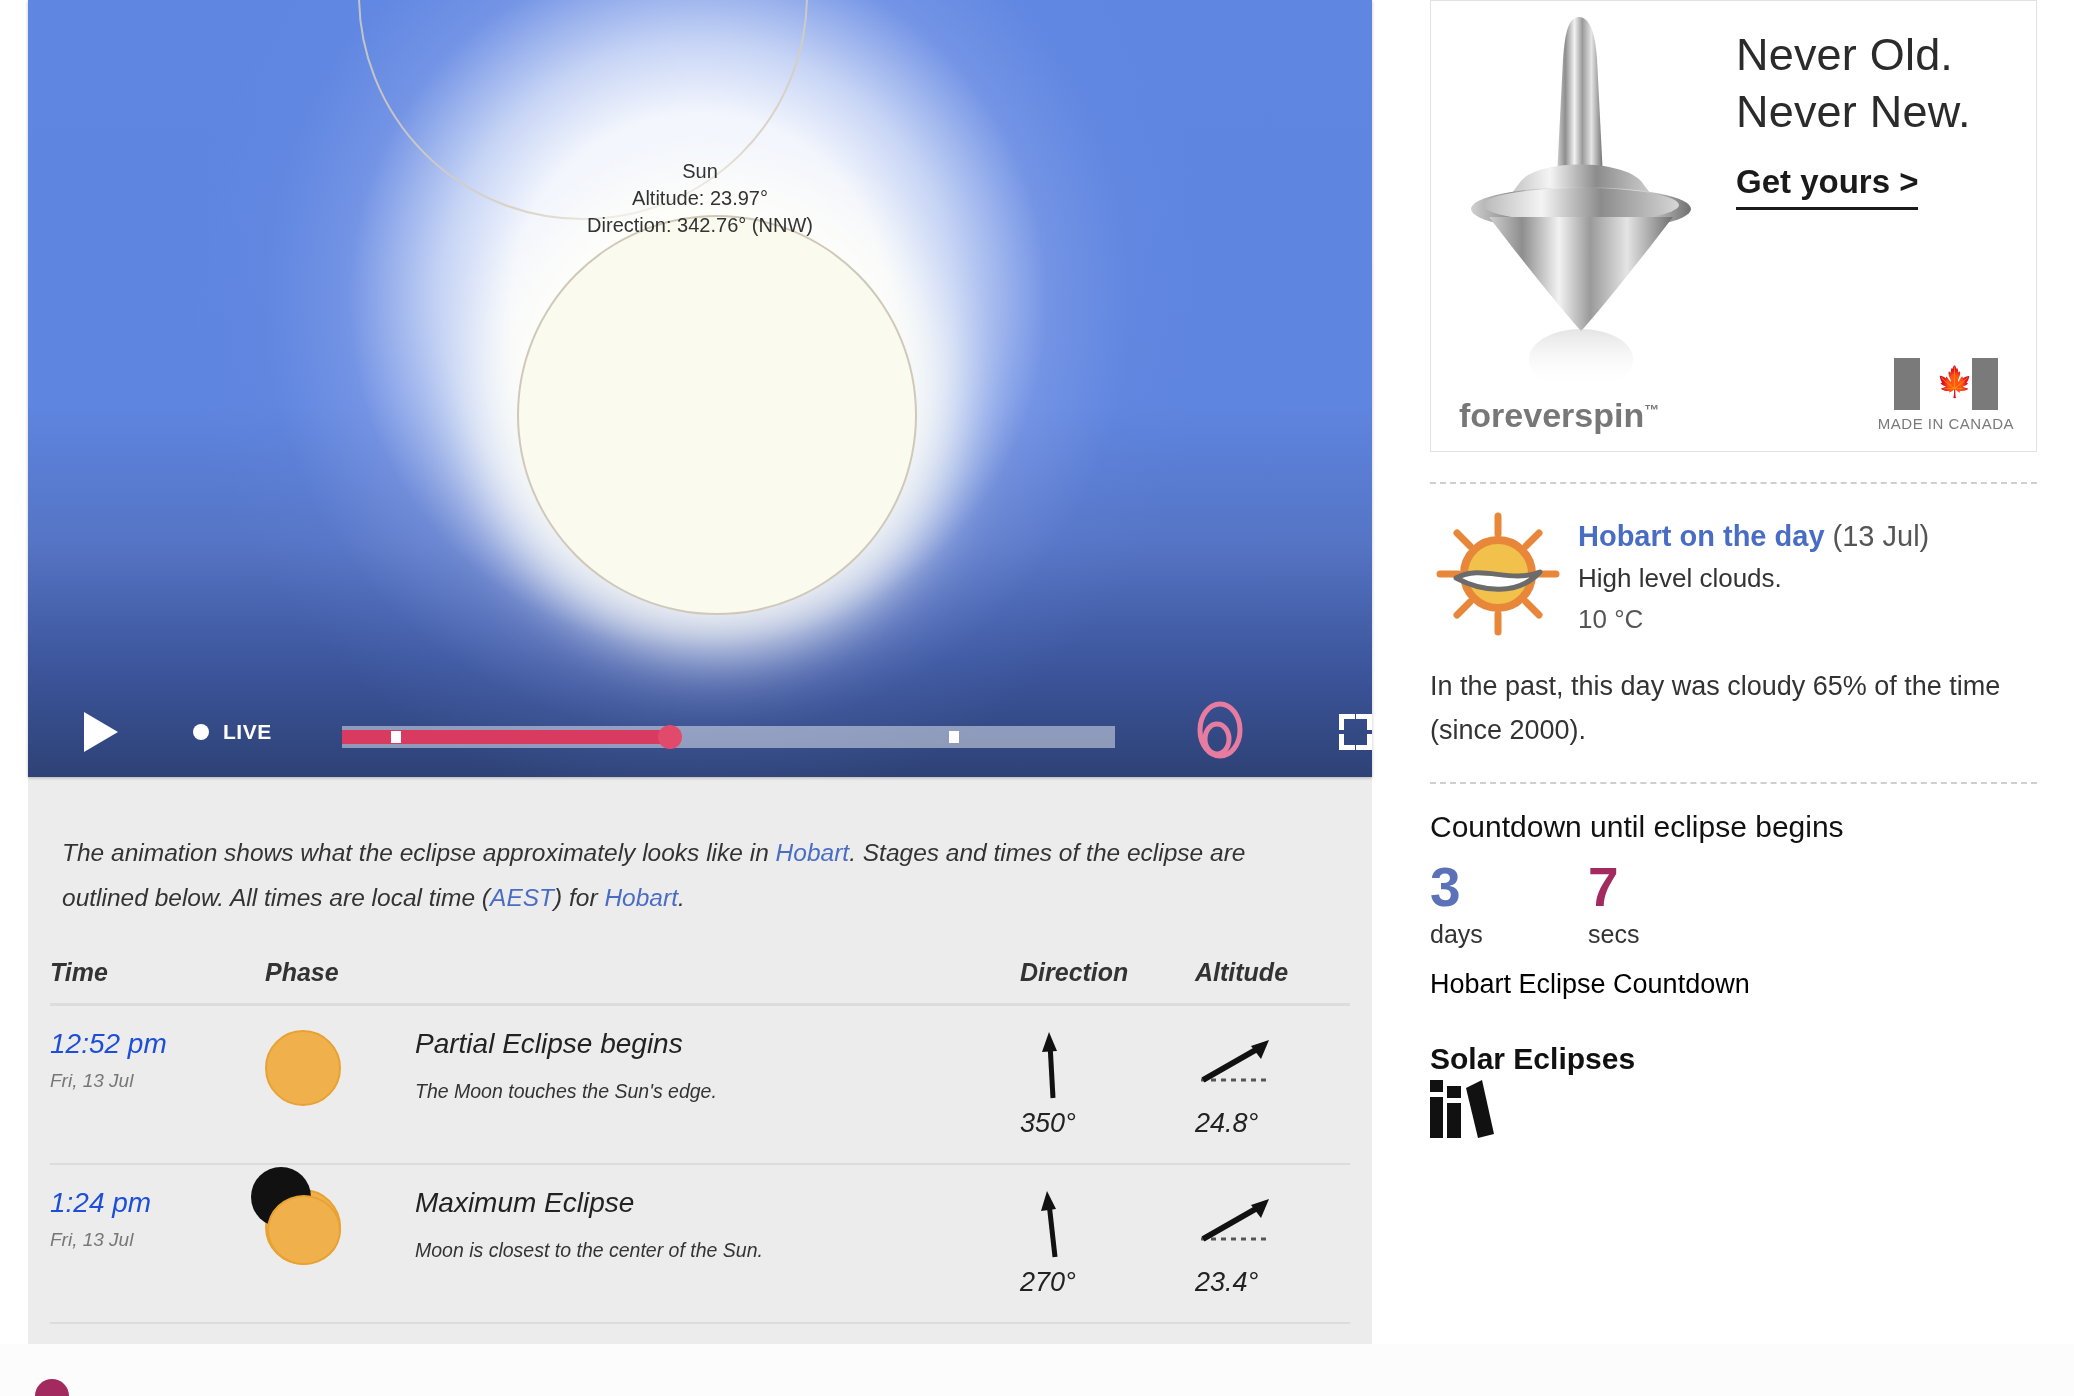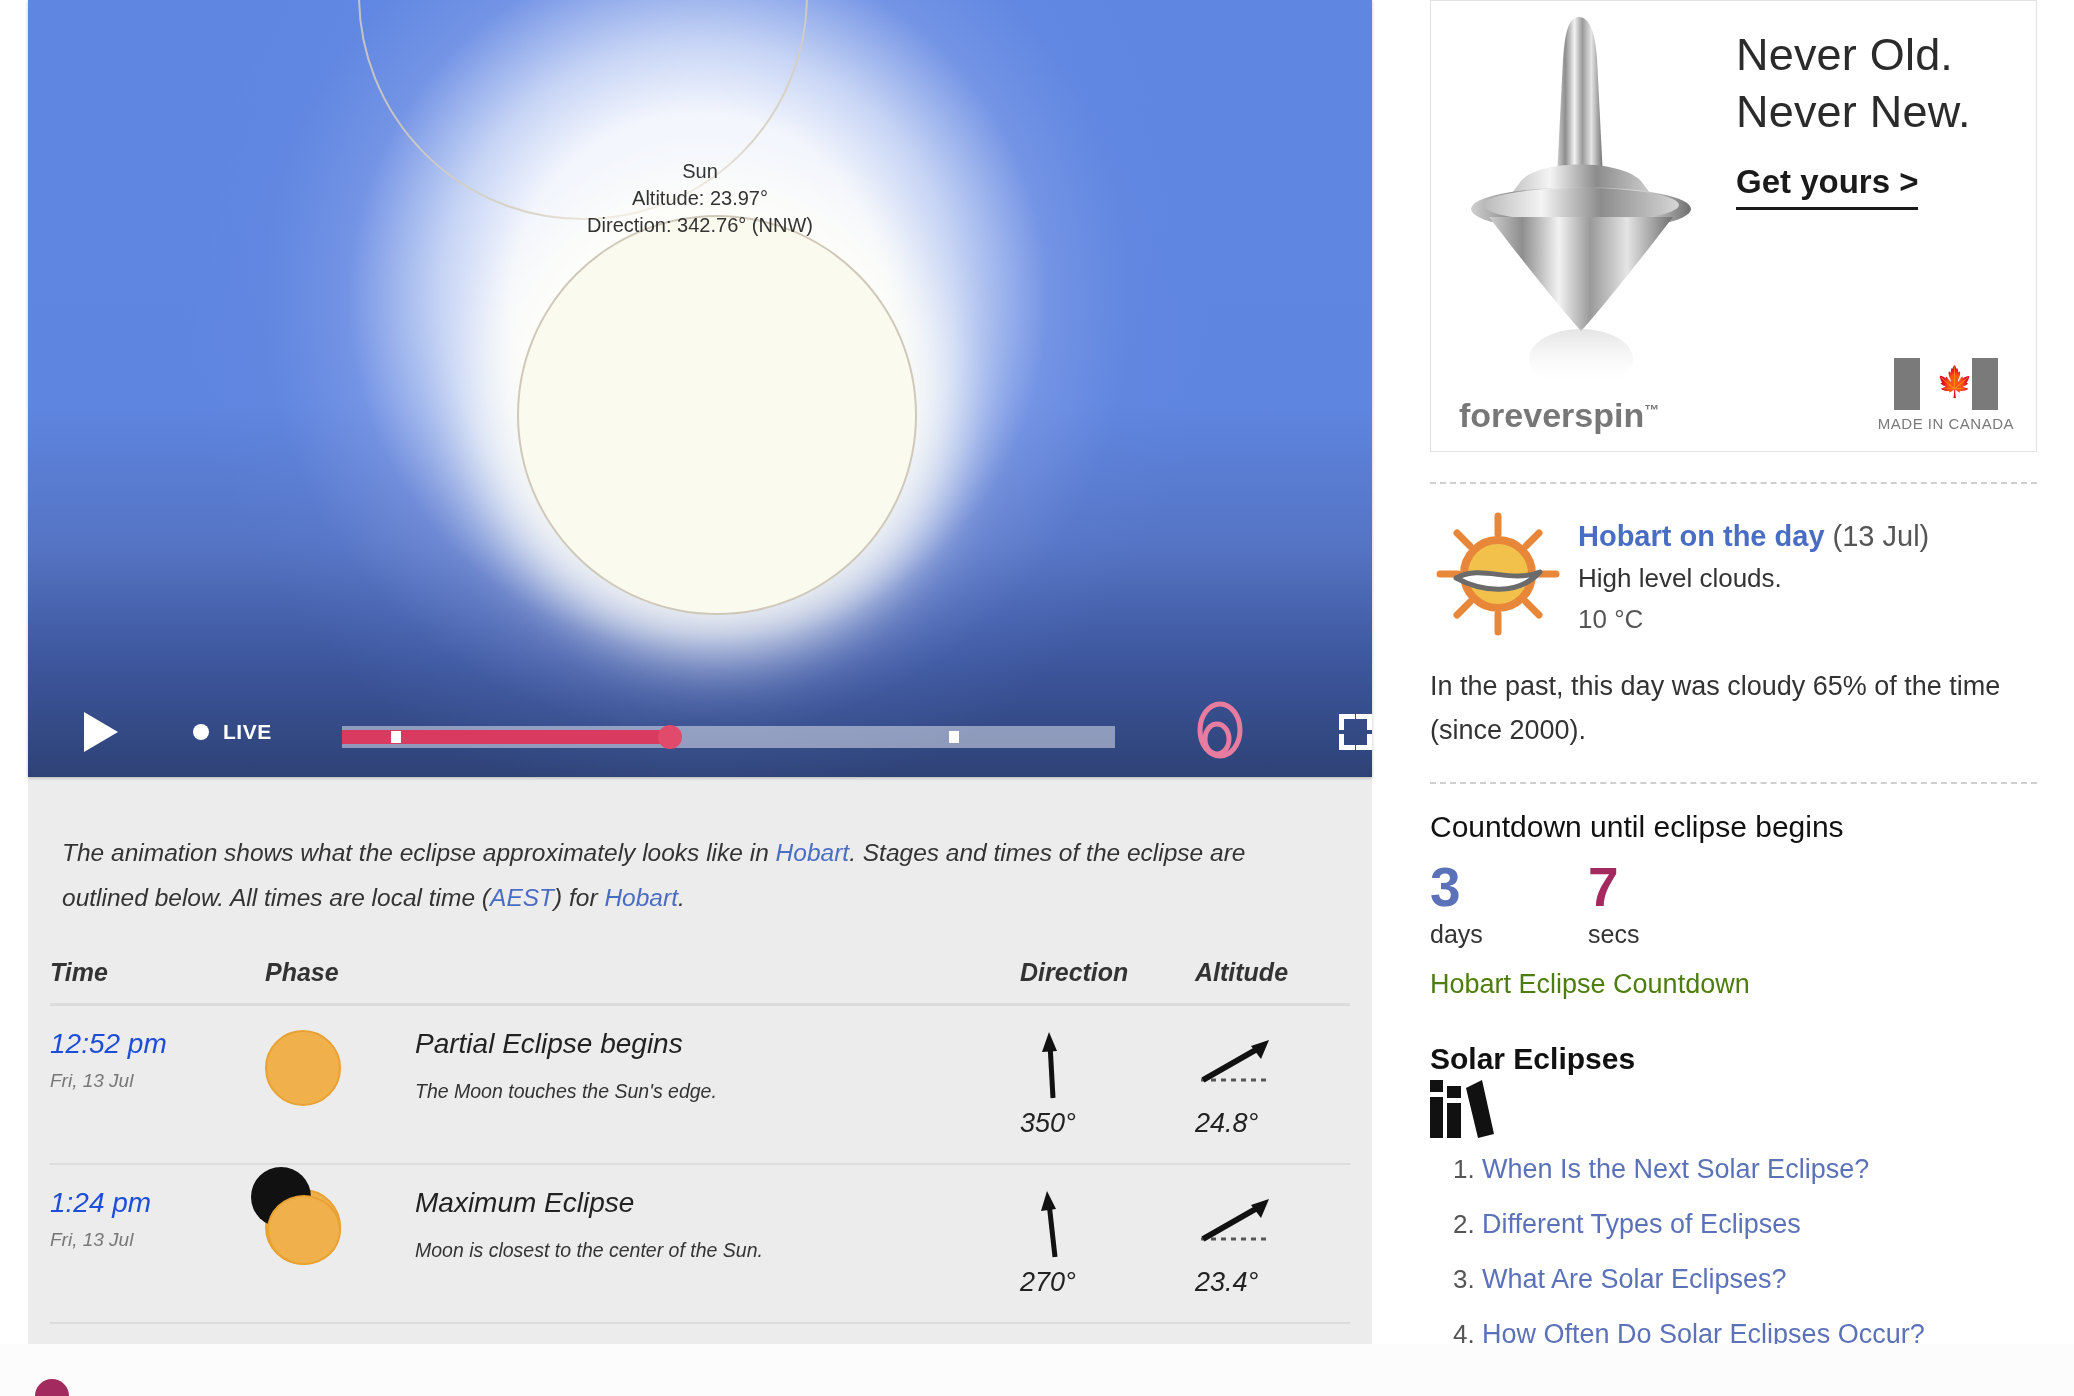--- a/index.html
+++ b/index.html
@@ -207,21 +207,21 @@
   .w-line3 { font-size: 26px; color:#555; margin-top: 10px; }
 
   .past-text { font-size: 27px; color:#333; line-height: 44px; margin-top: 26px; }
 
   .cd-title { font-size: 30px; color:#111; font-weight: normal; margin-bottom: 14px; }
   .cd-row { display:flex; align-items: flex-end; }
   .cd-item { width: 158px; }
   .cd-num { font-size: 55px; font-weight: bold; color:#5b72b8; line-height: 58px; }
   .cd-num.secs { color:#a32a5e; }
   .cd-lbl { font-size: 25px; color:#333; margin-top: 4px; }
-  .cd-link { display:block; margin-top: 20px; font-size: 27px; color:#4d7c0f; text-decoration:none; }
+  .cd-link { display:block; margin-top: 20px; font-size: 27px; color:#000000; text-decoration:none; }
 
   .se-head-row { display:flex; justify-content: space-between; align-items:flex-start; margin-top: 42px; flex-direction: column; }
   .se-title { font-size: 30px; color:#111; font-weight: bold; }
   .books-icon { width: 64px; height: 62px; position: relative; margin-right: 40px; }
   ol.se-list { list-style: decimal; margin: 16px 0 0 0; padding-left: 52px; }
   ol.se-list li { margin-bottom: 24px; font-size: 26px; color:#555; }
   ol.se-list li a { color:#5b72b8; text-decoration:none; font-size: 27px; }
 
   
   .bottom-dot {
@@ -486,24 +486,18 @@
         <div class="books-icon">
           <svg width="64" height="62" viewBox="0 0 64 62" aria-hidden="true">
             <rect x="0" y="4" width="13" height="58" fill="#111"></rect>
             <rect x="0" y="16" width="13" height="5" fill="#fff"></rect>
             <rect x="17" y="10" width="14" height="52" fill="#111"></rect>
             <rect x="17" y="22" width="14" height="5" fill="#fff"></rect>
             <path d="M36 12 L52 4 L64 58 L48 62 Z" fill="#111"></path>
           </svg>
         </div>
       </div>
-      <ol class="se-list">
-        <li><a href="#">When Is the Next Solar Eclipse?</a></li>
-        <li><a href="#">Different Types of Eclipses</a></li>
-        <li><a href="#">What Are Solar Eclipses?</a></li>
-        <li><a href="#">How Often Do Solar Eclipses Occur?</a></li>
-      </ol>
     </div>
   </div>
 
   <div class="bottom-strip"></div>
   <div class="bottom-dot"></div>
 </div>
 
 </body></html>

